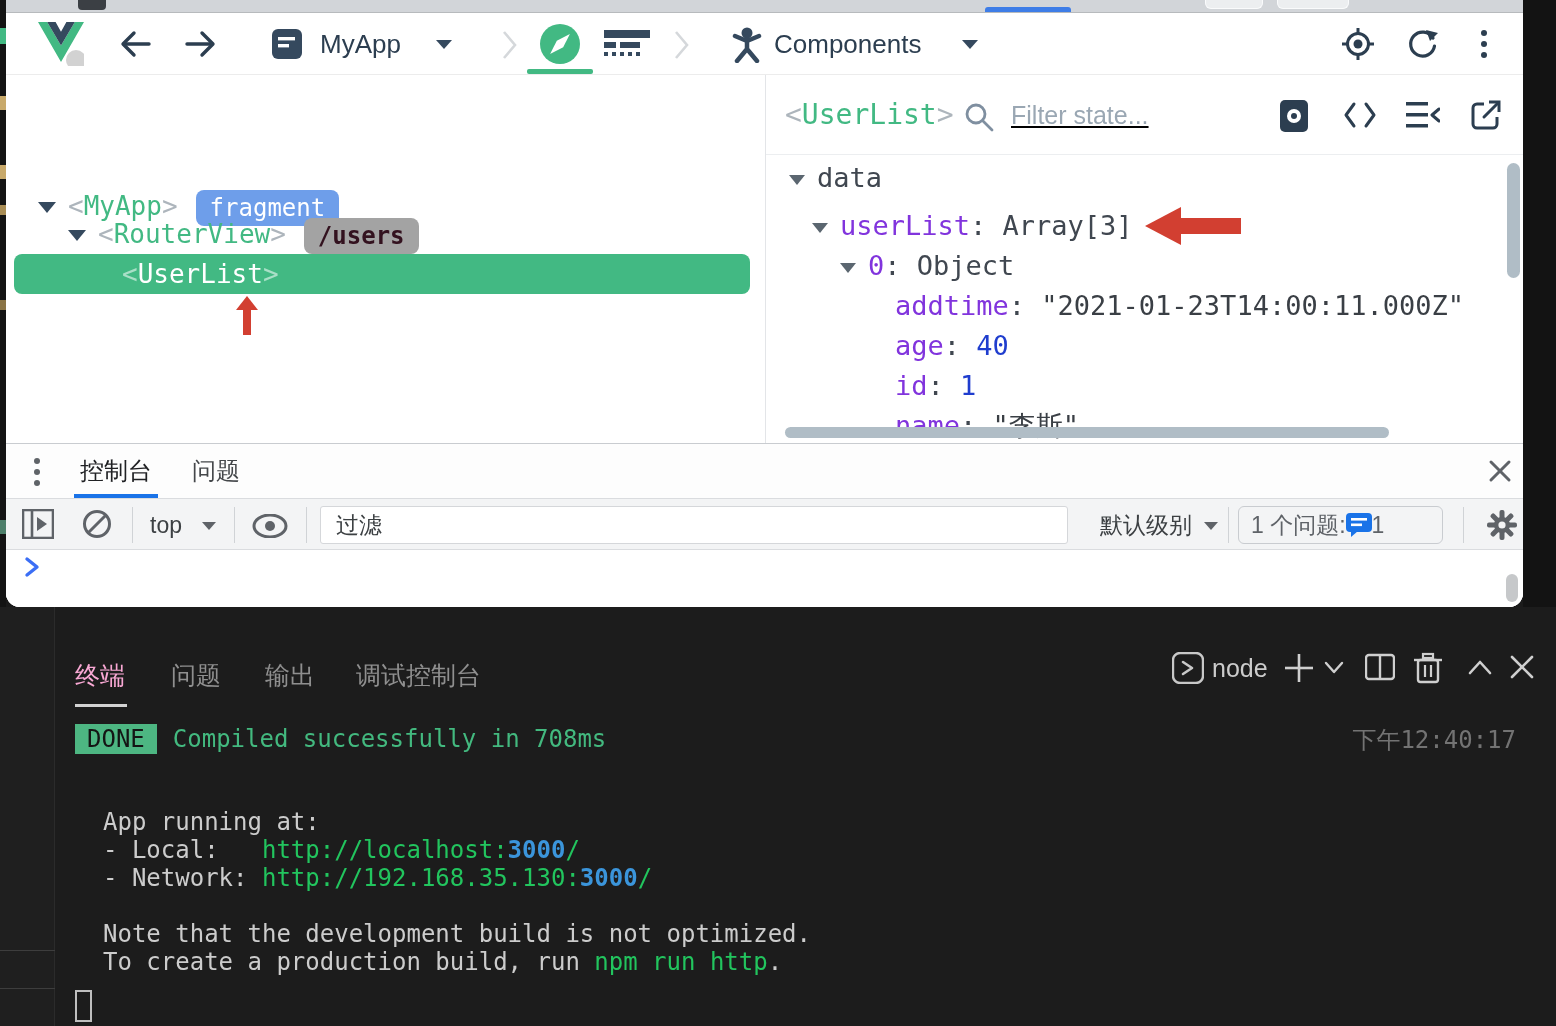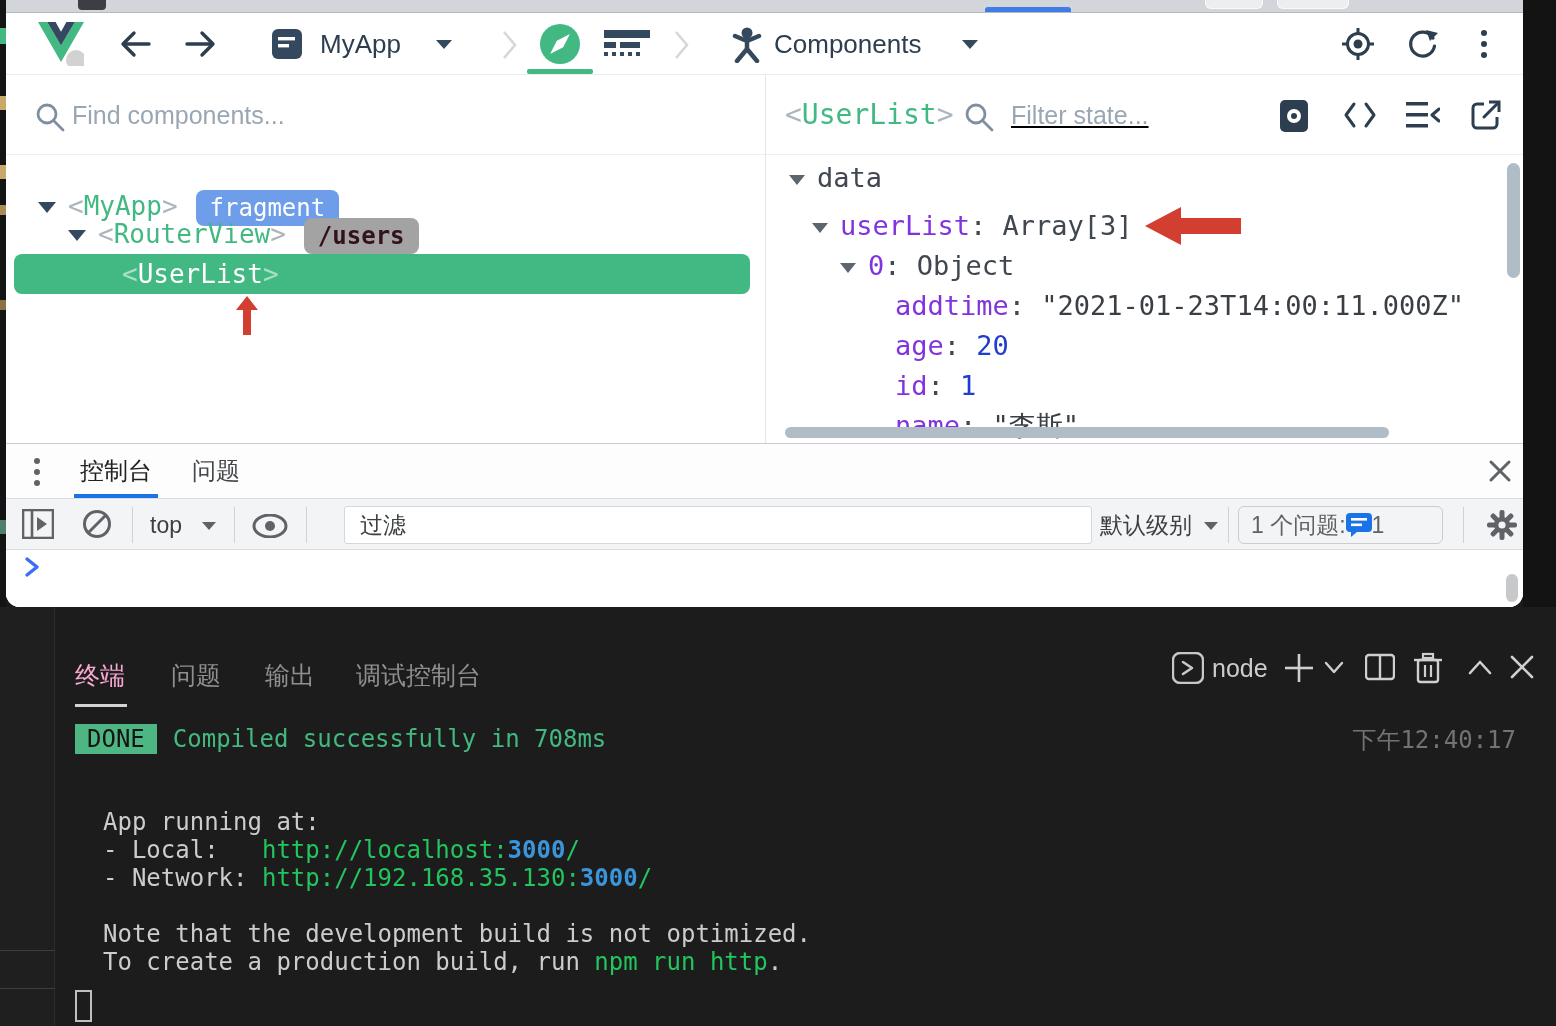--- a/index.html
+++ b/index.html
@@ -71,21 +71,21 @@
 
   
   .drawer { position:absolute; left:0; top:430px; width:1517px; height:164px; border-top:1px solid #c9ccd0; background:#fff; }
   .drawer-tabs { position:absolute; left:0; top:0; width:100%; height:54px; background:#fdfdfd; }
   .dtab { position:absolute; top:0; height:54px; line-height:54px; font-size:24px; color:#202124; }
   .dtab-active:after { content:""; position:absolute; left:-6px; right:-6px; bottom:0; height:4px; background:#1a73e8; }
   .drawer-toolbar { position:absolute; left:0; top:54px; width:100%; height:52px; background:#f3f4f5; border-top:1px solid #dadcdf; border-bottom:1px solid #dadcdf; }
   .vsep { position:absolute; top:8px; width:1px; height:36px; background:#d0d3d6; }
   .tool-txt { position:absolute; top:0; height:52px; line-height:52px; font-size:23px; color:#3c4043; }
   .caret-gray { position:absolute; width:0; height:0; border-left:7px solid transparent; border-right:7px solid transparent; border-top:8px solid #5f6368; }
-  .console-filter { position:absolute; left:314px; top:7px; width:748px; height:38px; background:#fff; border:1px solid #d5d7da; border-radius:3px; font-size:23px; color:#3c4043; padding:0 15px; outline:none; font-family:"Liberation Sans",sans-serif;margin-left:24px; }
+  .console-filter { position:absolute; left:314px; top:7px; width:748px; height:38px; background:#fff; border:1px solid #d5d7da; border-radius:3px; font-size:23px; color:#3c4043; padding:0 15px; outline:none; font-family:"Liberation Sans",sans-serif; }
   .console-filter::placeholder { color:#3c4043; }
   .issue-box { position:absolute; left:1232px; top:7px; width:205px; height:38px; border:1px solid #c9ccd0; border-radius:6px; display:flex; align-items:center; padding:0 12px; gap:0; }
   .issue-box span { font-size:23px; color:#5f6368; }
   .drawer-content { position:absolute; left:0; top:106px; width:100%; height:58px; background:#fff; }
   .mini-scroll { position:absolute; right:5px; top:24px; width:12px; height:28px; background:#c6c8ca; border-radius:6px; }
 
   
   .terminal { position:absolute; left:0; top:607px; width:1556px; height:419px; background:#1c1c1c; }
   .t-leftcol { position:absolute; left:0; top:0; width:55px; height:419px; background:#1f1f1f; border-right:1px solid #2b2b2b; }
   .t-line-mark { position:absolute; left:0; width:55px; height:1px; background:#3d3d3d; }
@@ -186,27 +186,20 @@
         <polygon points="20,2 32,5 24,13" fill="#2c3e50"></polygon>
       </svg>
       <svg class="icon" style="left:1473px;top:15px" width="10" height="32" viewBox="0 0 10 32">
         <circle cx="5" cy="5" r="3" fill="#2c3e50"></circle>
           <circle cx="5" cy="16" r="3" fill="#2c3e50"></circle>
           <circle cx="5" cy="27" r="3" fill="#2c3e50"></circle>
       </svg>
     </div>
 
     <div class="dt-left">
-      <div class="search-row">
-        <svg class="icon" style="left:28px;top:26px" width="32" height="32" viewBox="0 0 32 32">
-          <circle cx="13" cy="13" r="9" fill="none" stroke="#7f8fa0" stroke-width="2.8"></circle>
-          <line x1="20" y1="20" x2="29" y2="29" stroke="#7f8fa0" stroke-width="2.8" stroke-linecap="round"></line>
-        </svg>
-        <input class="search-input" placeholder="Find components..." style="">
-      </div>
       <div class="tree">
         <div class="tree-row" style="left:32px;top:29px"><span class="tri"></span><span class="tag-bracket">&lt;</span><span class="tag-name">MyApp</span><span class="tag-bracket">&gt;</span><span class="badge badge-blue">fragment</span></div>
         <div class="tree-row" style="left:62px;top:57px"><span class="tri"></span><span class="tag-bracket">&lt;</span><span class="tag-name">RouterView</span><span class="tag-bracket">&gt;</span><span class="badge badge-pink">/users</span></div>
         <div class="row-selected" style="padding-left:108px"><span class="tag-bracket">&lt;</span><span class="tag-name">UserList</span><span class="tag-bracket">&gt;</span></div>
         <svg class="arrow" style="left:230px;top:141px" width="22" height="40" viewBox="0 0 22 40">
           <polygon points="11,0 22,14 0,14" fill="#d23f31"></polygon>
           <rect x="7" y="13" width="8" height="26" fill="#d23f31"></rect>
         </svg>
       </div>
     </div>
@@ -243,21 +236,21 @@
 
       <div class="state">
         <div class="state-row" style="left:23px;top:3px"><span class="tri-sm"></span><span class="v-plain">data</span></div>
         <div class="state-row" style="left:46px;top:51px"><span class="tri-sm"></span><span class="k">userList</span><span class="v-plain">: </span><span class="v-plain">Array[3]</span></div>
         <svg class="arrow" style="left:379px;top:52px" width="96" height="38" viewBox="0 0 96 38">
           <polygon points="0,19 36,0 36,38" fill="#d23f31"></polygon>
           <rect x="34" y="11" width="62" height="16" fill="#d23f31"></rect>
         </svg>
         <div class="state-row" style="left:74px;top:91px"><span class="tri-sm"></span><span class="k">0</span><span class="v-plain">: </span><span class="v-plain">Object</span></div>
         <div class="state-row" style="left:129px;top:131px"><span class="k">addtime</span><span class="v-plain">: </span><span class="v-str">"2021-01-23T14:00:11.000Z"</span></div>
-        <div class="state-row" style="left:129px;top:171px"><span class="k">age</span><span class="v-plain">: </span><span class="v-num">20</span></div>
+        <div class="state-row" style="left:129px;top:171px"><span class="k">age</span><span class="v-plain">: </span><span class="v-num">40</span></div>
         <div class="state-row" style="left:129px;top:211px"><span class="k">id</span><span class="v-plain">: </span><span class="v-num">1</span></div>
         <div class="state-row" style="left:129px;top:251px"><span class="k">name</span><span class="v-plain">: </span><span class="v-str">"李斯"</span></div>
         <div class="vscroll"></div>
         <div class="hscroll"></div>
       </div>
     </div>
 
     <div class="drawer">
       <div class="drawer-tabs">
         <svg class="icon" style="left:26px;top:12px" width="10" height="32" viewBox="0 0 10 32">

